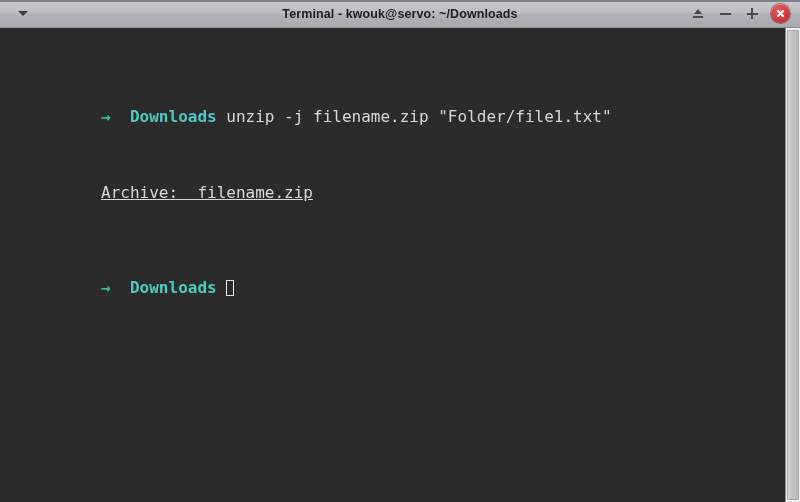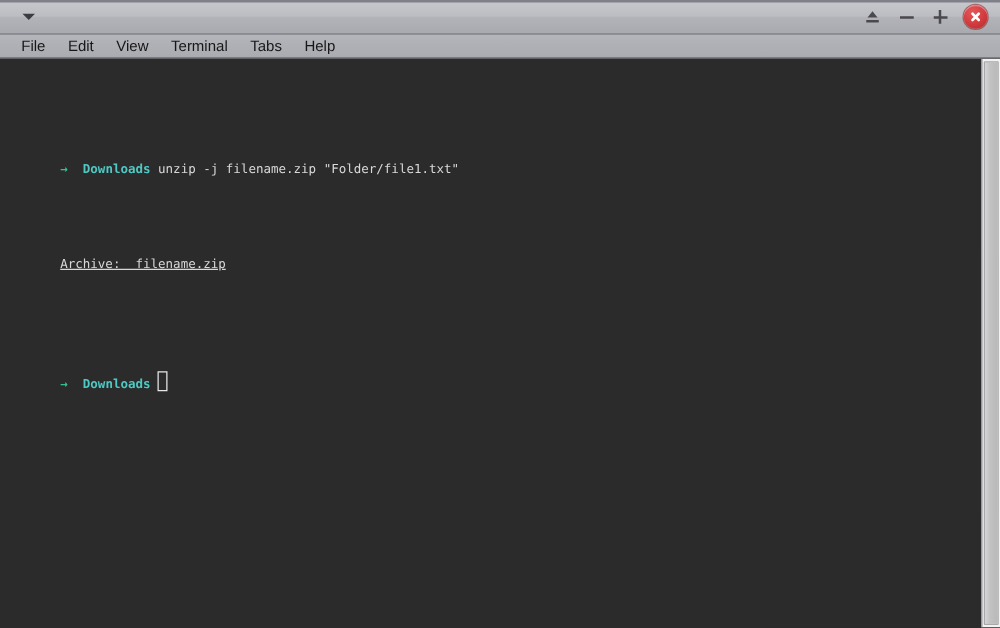--- a/index.html
+++ b/index.html
@@ -166,25 +166,26 @@
     flex: 1 1 auto;
     display: flex;
     background: #2b2b2b;
     overflow: hidden;
     position: relative;
   }
   #term {
     flex: 1 1 auto;
     padding: 3px 0 16px 0;
     font-family: "DejaVu Sans Mono", "Liberation Mono", monospace;
-    font-size: 10px;
+    font-size: 16px;
     line-height: 19px;
     color: #d8d8d8;
     white-space: pre;
     overflow: hidden;
+    margin-left: 24px;
   }
   .line {
     white-space: pre;
     height: 19px;
   }
   .seg-arrow {
     color: #32c18a;
     font-weight: bold;
   }
   .seg-dir {
@@ -234,47 +235,40 @@
 <body>
 
 <div id="window">
 
   <div id="titlebar">
 
     <div class="tb-left">
       <span class="menu-triangle"></span>
     </div>
 
+    <div id="window-title">Terminal - kwouk@servo: ~/Downloads</div>
 
     <div class="tb-right">
       <div class="tb-btn">
         <span class="icon-shade"></span>
       </div>
       <div class="tb-btn">
         <span class="icon-min"></span>
       </div>
       <div class="tb-btn">
         <span class="icon-max"></span>
       </div>
       <div class="close-btn">
         <svg width="11" height="11" viewBox="0 0 11 11">
           <path d="M3 3 L8 8 M8 3 L3 8" stroke="#ffffff" stroke-width="2.1" stroke-linecap="round" fill="none"></path>
         </svg>
       </div>
     </div>
   </div>
 
-  <div id="menubar">
-    <div class="menu-item">File</div>
-    <div class="menu-item">Edit</div>
-    <div class="menu-item">View</div>
-    <div class="menu-item">Terminal</div>
-    <div class="menu-item">Tabs</div>
-    <div class="menu-item">Help</div>
-  </div>
 
   <div id="term-wrap">
 
     <div id="term">
 
       <div class="line">
         <span class="seg-arrow">→</span><span class="seg-cmd">  </span><span class="seg-dir">Downloads</span><span class="seg-cmd"> unzip -j filename.zip "Folder/file1.txt"</span>
       </div>
 
       <div class="line">

